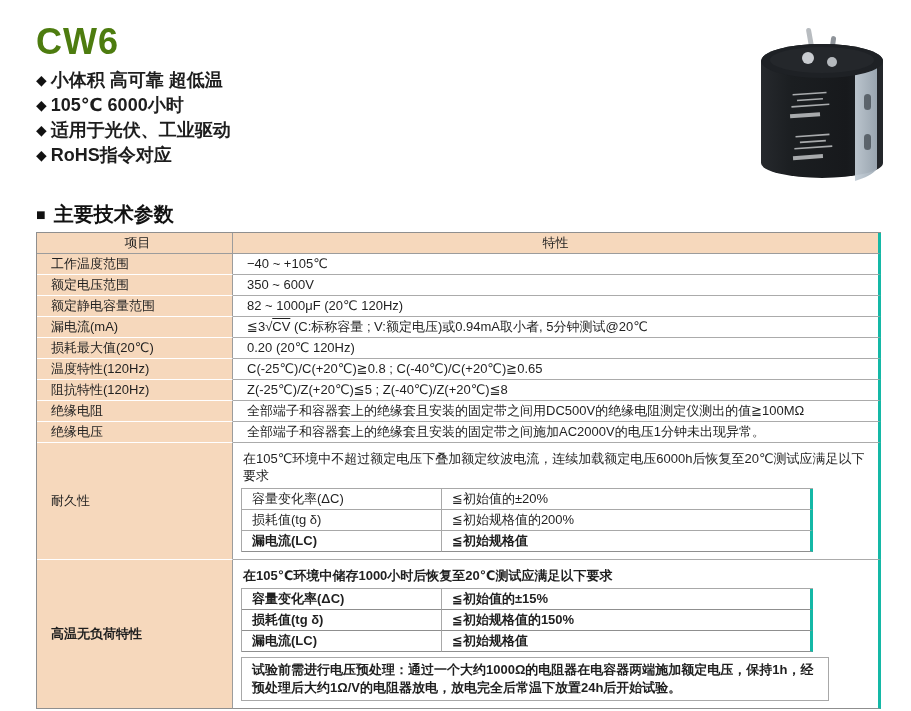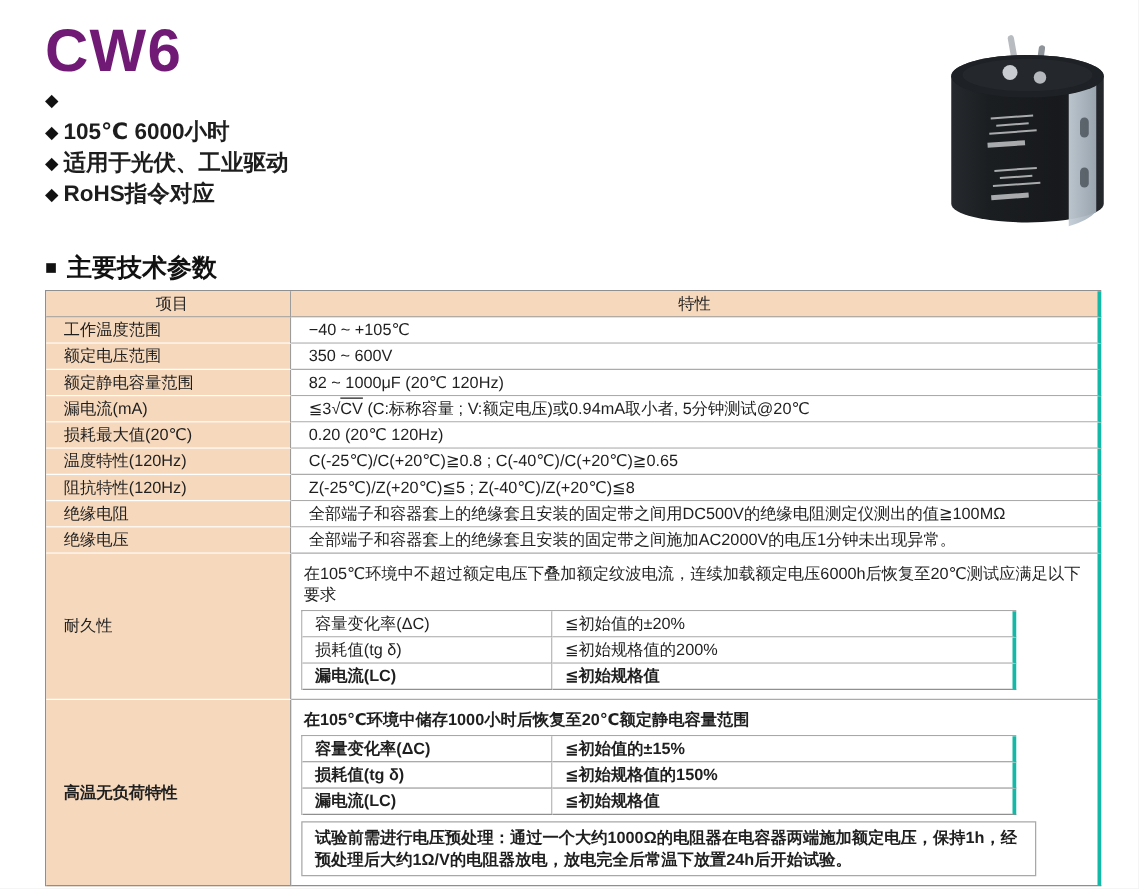--- a/index.html
+++ b/index.html
@@ -6,22 +6,22 @@
   html,body { background:#e8e8e8; }
   body { font-family:"Liberation Sans","DejaVu Sans",sans-serif; }
   .page {
     position:relative; width:911px; height:711px; background:#ffffff;
     margin:0 auto; overflow:hidden; color:#222;
   }
 
   
   .brand {
     position:absolute; left:36px; top:16px;
-    font-size:48px; font-weight:800; letter-spacing:1px;
-    color:#701a75; line-height:52px;
+    font-size:36px; font-weight:800; letter-spacing:1px;
+    color:#4d7c0f; line-height:52px;
   }
   .features { position:absolute; left:36px; top:68px; list-style:none; }
   .features li {
     font-size:18px; line-height:25px; font-weight:600; color:#1d1d1d;
     display:flex; align-items:center;
   }
   .features .bullet { font-size:14px; margin-right:4px; color:#111; }
 
   
   .cap-photo { position:absolute; left:742px; top:14px; }
@@ -79,20 +79,21 @@
 </head>
 <body>
 
 <div class="page">
 
   <div class="brand">CW6</div>
 
   <ul class="features">
     <li>
       <span class="bullet">◆</span>
+      <span>小体积 高可靠 超低温</span>
     </li>
     <li>
       <span class="bullet">◆</span>
       <span>105℃ 6000小时</span>
     </li>
     <li>
       <span class="bullet">◆</span>
       <span>适用于光伏、工业驱动</span>
     </li>
     <li>
@@ -211,21 +212,21 @@
             <td>≦初始规格值</td>
           </tr>
         </tbody>
             </table>
       </td>
     </tr>
 
     <tr>
       <td class="label">高温无负荷特性</td>
       <td class="bigcell">
-        <div class="cell-intro">在105℃环境中储存1000小时后恢复至20℃额定静电容量范围</div>
+        <div class="cell-intro">在105℃环境中储存1000小时后恢复至20℃测试应满足以下要求</div>
         <table class="inner-table">
           <tbody>
                 <tr>
             <td class="iname">容量变化率(ΔC)</td>
             <td>≦初始值的±15%</td>
           </tr>
           <tr>
             <td class="iname">损耗值(tg δ)</td>
             <td>≦初始规格值的150%</td>
           </tr>

